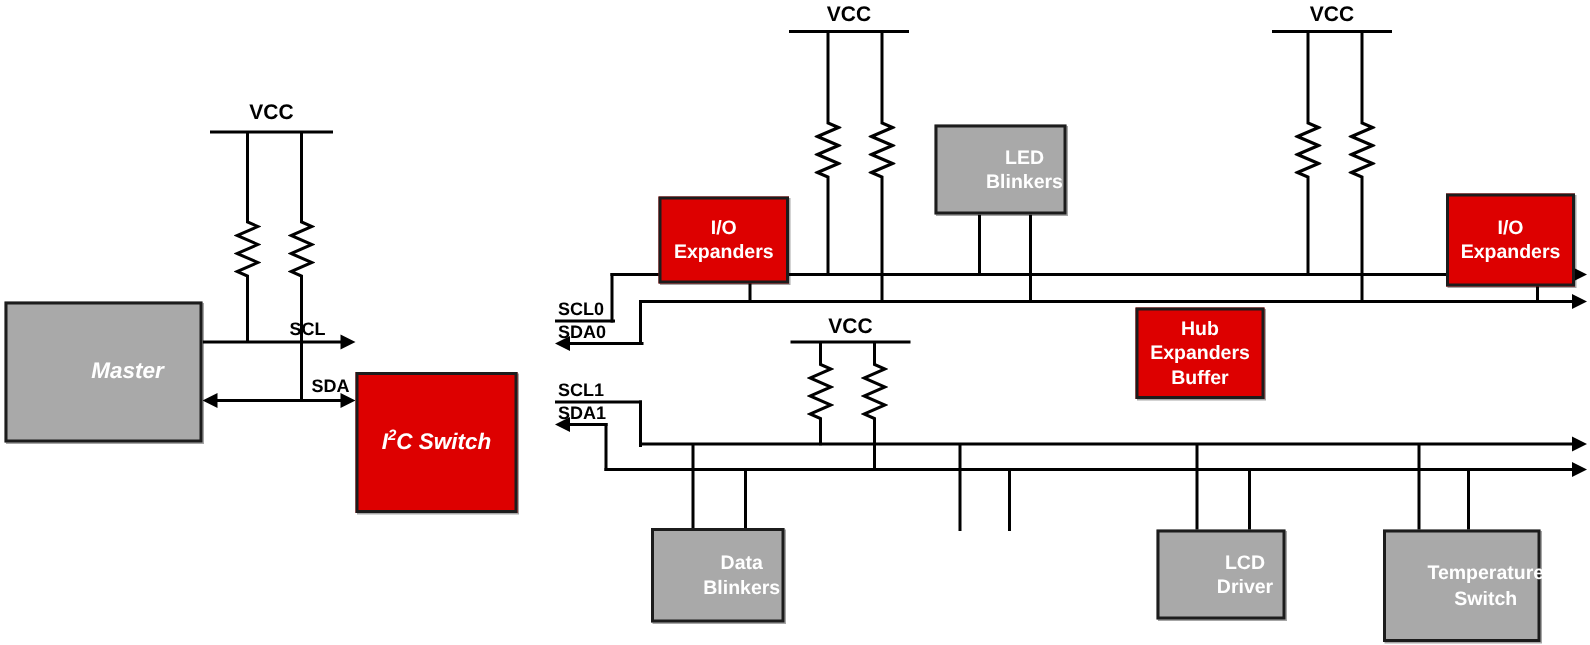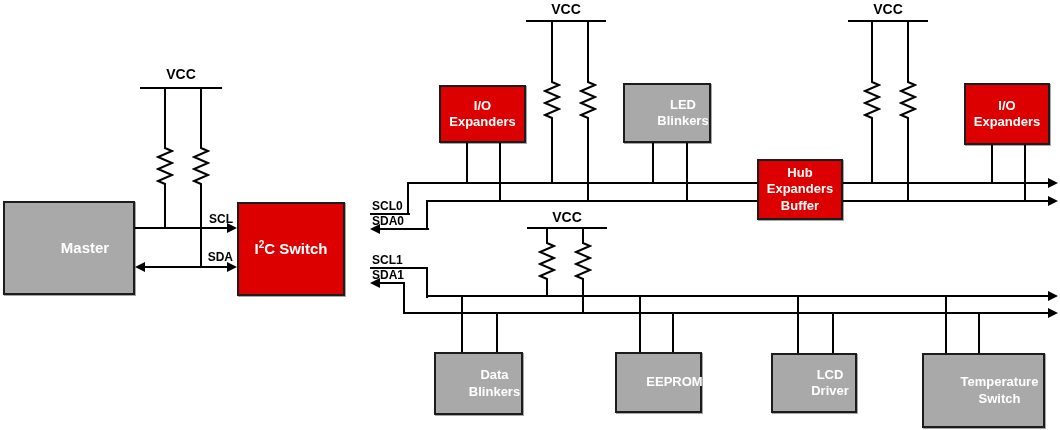--- a/index.html
+++ b/index.html
@@ -19,23 +19,23 @@
   .hline,.vline{position:absolute;background:var(--line);z-index:1;}
   .hline{height:2px;}
   .vline{width:2px;}
   .block{
     position:absolute;z-index:2;border:2px solid var(--box-border);
     display:flex;flex-direction:column;align-items:center;justify-content:center;
     color:var(--text-on-block);font-weight:bold;text-align:center;
     box-shadow:1px 1px 0 rgba(0,0,0,.35);
     box-sizing:border-box;line-height:1.25;
   }
-  .block.red{background:var(--red);}
+  .block.red{background:var(--red);margin-top:46px;}
   .block.gray{background:var(--gray);padding-left:32px;}
-  .fs15{font-size:15px;}
+  .fs15{font-size:15px;font-style:italic;}
   .fs13{font-size:13px;}
   .netlabel{
     position:absolute;z-index:3;color:var(--label);font-weight:bold;
     font-size:12px;line-height:12px;white-space:nowrap;
   }
   .vcclabel{
     position:absolute;z-index:3;color:var(--label);font-weight:bold;
     font-size:14px;line-height:16px;text-align:center;width:80px;
   }
   .arrow{position:absolute;width:0;height:0;z-index:1;}
@@ -153,39 +153,36 @@
   <div class="block red fs13" style="left:964px;top:83px;width:86px;height:62px;">
     <div>I/O</div>
     <div>Expanders</div>
   </div>
 
   <div class="block gray fs13" style="left:434px;top:352px;width:89px;height:63px;">
     <div>Data</div>
     <div>Blinkers</div>
   </div>
 
-  <div class="block gray fs13" style="left:615px;top:352px;width:87px;height:61px;">
-    <div>EEPROM</div>
-  </div>
 
   <div class="block gray fs13" style="left:771px;top:353px;width:86px;height:60px;">
     <div>LCD</div>
     <div>Driver</div>
   </div>
 
-  <div class="block gray fs13" style="left:922px;top:353px;width:123px;height:75px;">
+  <div class="block gray fs13" style="left:922px;top:353px;width:105px;height:75px;">
     <div>Temperature</div>
     <div>Switch</div>
   </div>
 
   <div class="vcclabel" style="left:141px;top:66px;">VCC</div>
   <div class="vcclabel" style="left:526px;top:1px;">VCC</div>
   <div class="vcclabel" style="left:848px;top:1px;">VCC</div>
   <div class="vcclabel" style="left:527px;top:209px;">VCC</div>
 
-  <div class="netlabel" style="left:193px;top:213px;width:40px;text-align:right;">SCL</div>
+  <div class="netlabel" style="left:193px;top:213px;width:40px;text-align:left;">SCL</div>
   <div class="netlabel" style="left:193px;top:251px;width:40px;text-align:right;">SDA</div>
   <div class="netlabel" style="left:372px;top:200px;">SCL0</div>
   <div class="netlabel" style="left:372px;top:215px;">SDA0</div>
   <div class="netlabel" style="left:372px;top:254px;">SCL1</div>
   <div class="netlabel" style="left:372px;top:269px;">SDA1</div>
 
 </div>
 
 </body></html>

